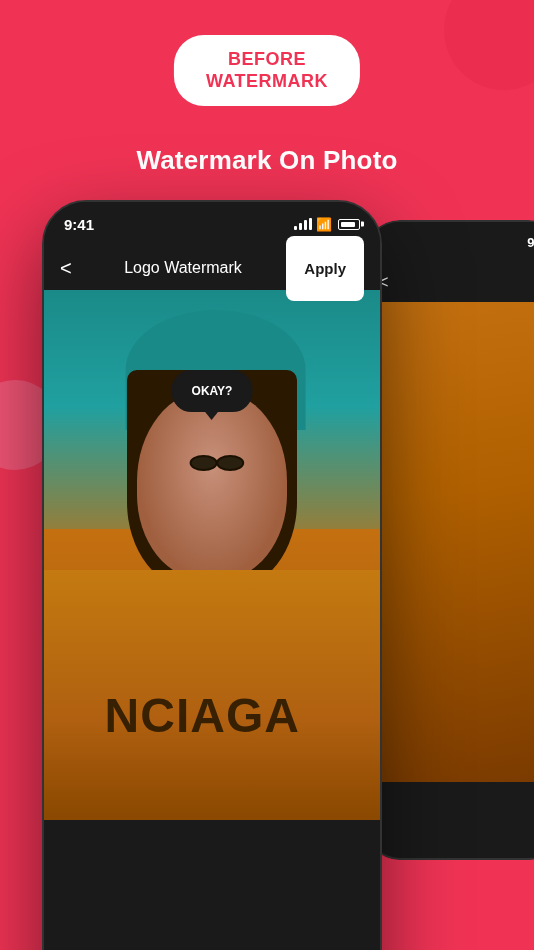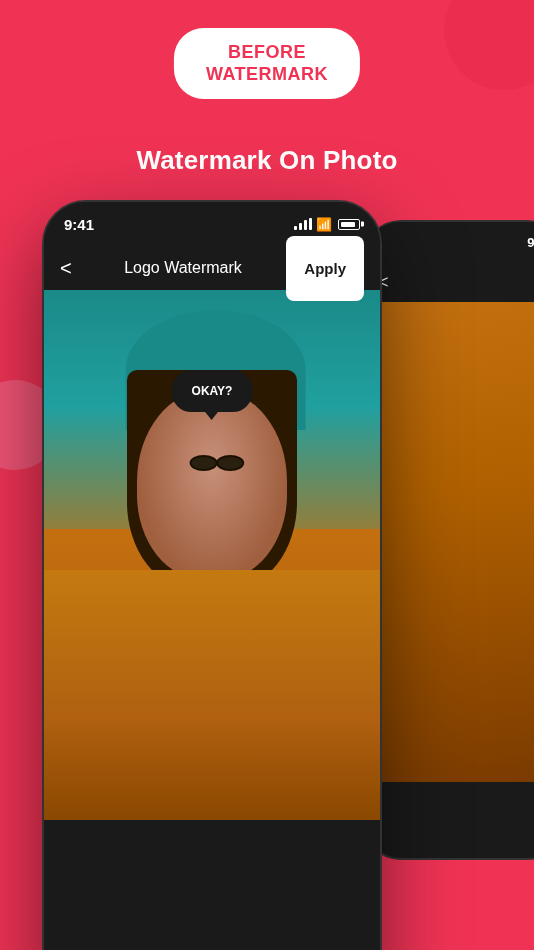--- a/index.html
+++ b/index.html
@@ -30,21 +30,21 @@
       width: 90px;
       height: 90px;
       background-color: #f07090;
       border-radius: 50%;
       opacity: 0.55;
     }
 
     
     .before-badge {
       position: absolute;
-      top: 28px;
+      top: 35px;
       left: 50%;
       transform: translateX(-50%);
       background: white;
       border-radius: 30px;
       padding: 14px 32px;
       text-align: center;
       min-width: 160px;
     }
     .before-badge-text {
       font-size: 18px;
@@ -399,20 +399,21 @@
 
       <div style="position:absolute;top:80px;left:50%;transform:translateX(-50%);width:170px;height:220px;background:#2a1800;border-radius:10px 10px 40% 40%;"></div>
 
       <div style="position:absolute;top:100px;left:50%;transform:translateX(-50%);width:150px;height:190px;background:radial-gradient(ellipse at 50% 40%, #c8907a 0%, #a06040 70%);border-radius:48% 48% 45% 45%;"></div>
 
       <div style="position:absolute;top:165px;left:50%;transform:translateX(-80%);width:28px;height:16px;background:#2a2010;border-radius:50%;border:2px solid #1a1000;"></div>
       <div style="position:absolute;top:165px;left:50%;transform:translateX(15%);width:28px;height:16px;background:#2a2010;border-radius:50%;border:2px solid #1a1000;"></div>
 
       <div style="position:absolute;top:280px;left:0;right:0;bottom:0;background:linear-gradient(180deg, #c47a10 0%, #b06010 60%, #8a4800 100%);"></div>
 
+      <div style="position:absolute;bottom:80px;left:50%;transform:translateX(-55%);font-size:48px;font-weight:900;color:#1a1000;letter-spacing:1px;opacity:0.8;line-height:1;">NCIAGA</div>
     </div>
 
     <div class="watermark-clouds">
       <div class="cloud-bubble">
         <span>OKAY?</span>
       </div>
     </div>
   </div>
 
   <div class="phone-toolbar">

